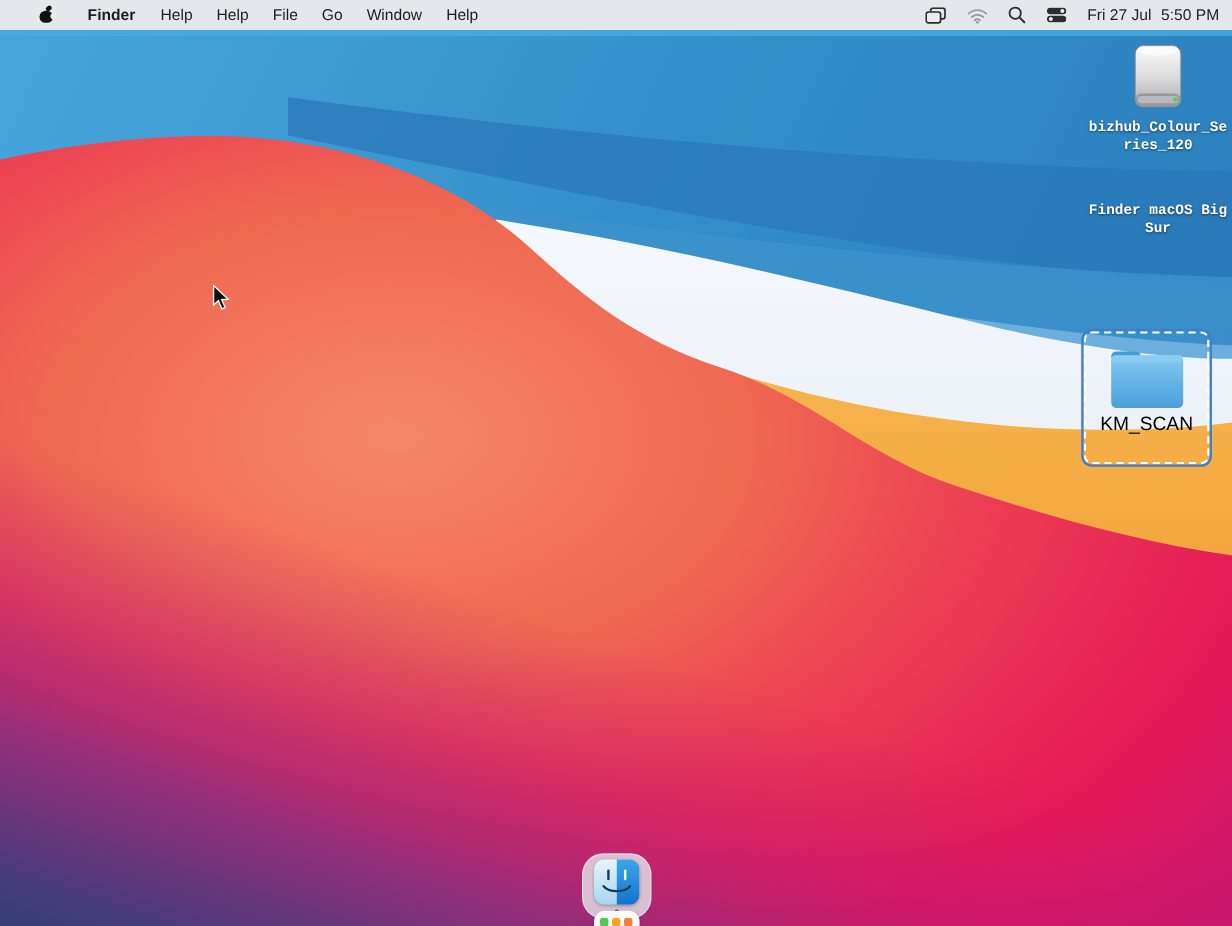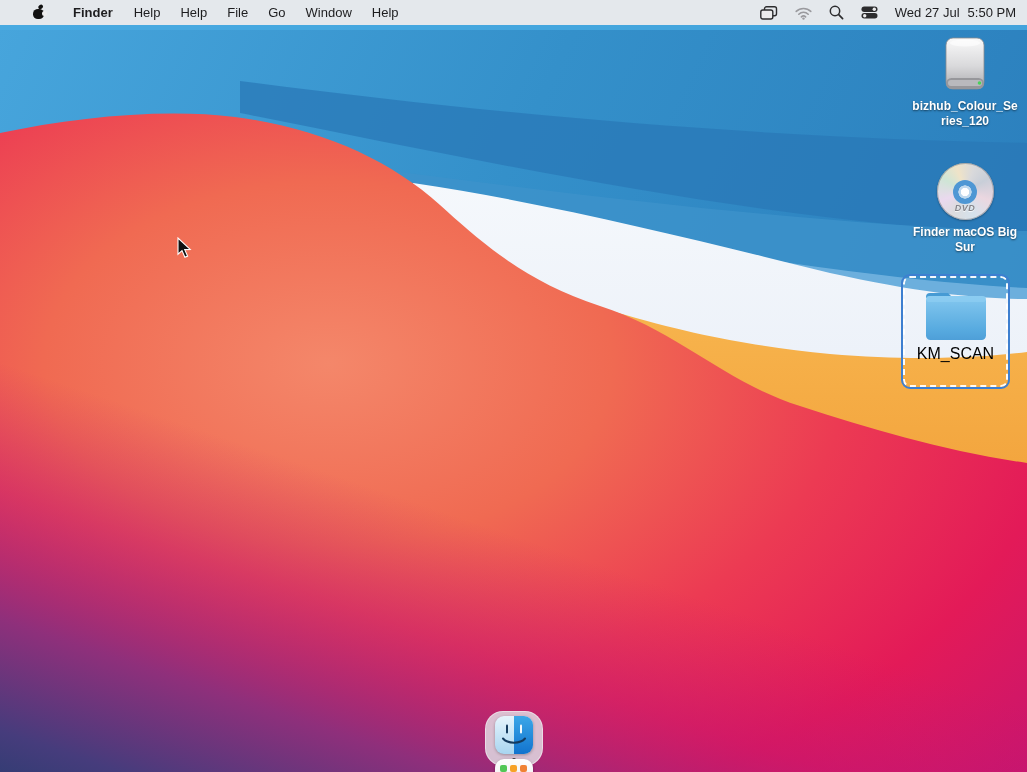--- a/index.html
+++ b/index.html
@@ -21,21 +21,21 @@
     background:rgba(236,236,237,1); border-radius:50%; }
   .apple-logo .leaf { position:absolute; left:7px; top:0px; width:5px; height:3.5px;
     background:#111; border-radius:60% 60% 60% 60%; transform:rotate(-38deg); }
   .menu-item { padding:0 10px; height:100%; display:flex; align-items:center; cursor:default; }
   .menu-item.active-app { font-weight:bold; padding:0 11px; }
   .menubar-right { margin-left:auto; display:flex; align-items:center; gap:17px; padding-right:11px; height:100%; }
   .status-icon { display:flex; align-items:center; }
   .clock { display:flex; gap:8px; white-space:nowrap; color:#1d1d1f; }
 
   
-  .desk-icon { position:absolute; width:122px; display:flex; flex-direction:column; align-items:center; cursor:default; }
+  .desk-icon { position:absolute; width:122px; display:flex; flex-direction:column; align-items:center; cursor:default;font-family:Liberation Mono, monospace; }
   .desk-icon .label { margin-top:5px; text-align:center; font-size:12px; font-weight:bold; color:#fff;
     line-height:14.5px; text-shadow:0 1px 2px rgba(0,0,0,0.55); }
   #desk-drive { top:36px; right:1px; }
   #desk-dvd { top:163px; right:1px; }
   .selection-box { position:absolute; top:276px; right:19px; width:105px; height:111px;
     border:2px dashed rgba(255,255,255,0.95); outline:2px solid #3D7FD0; border-radius:7px;
     display:flex; flex-direction:column; align-items:center; padding-top:9px; }
   .dvd-disc { width:57px; height:57px; border-radius:50%; position:relative;
     background:conic-gradient(from 210deg,#DCDCDE,#EAD9EE 40deg,#CFE5D6 90deg,#EFE3C8 130deg,#D9D9DB 170deg,#C8CED8 210deg,#EBD7E0 260deg,#D5E2EC 310deg,#DCDCDE);
     box-shadow:0 1px 2px rgba(0,0,0,0.35), inset 0 0 0 1px rgba(120,120,125,0.5); }
@@ -194,21 +194,21 @@
     </span>
     <span class="status-icon">
       <svg width="17" height="13" viewBox="0 0 17 13">
         <rect x="0.5" y="0.5" width="16" height="5.4" rx="2.7" fill="#2C2C2E"></rect>
         <circle cx="13.3" cy="3.2" r="1.7" fill="#ECECED"></circle>
         <rect x="0.5" y="7.1" width="16" height="5.4" rx="2.7" fill="#2C2C2E"></rect>
         <circle cx="3.7" cy="9.8" r="1.7" fill="#ECECED"></circle>
       </svg>
     </span>
     <span class="clock">
-      <span>Wed 27 Jul</span>
+      <span>Fri 27 Jul</span>
       <span>5:50 PM</span>
     </span>
   </div>
 </div>
 
 <div class="desk-icon" id="desk-drive">
   <svg width="48" height="58" viewBox="0 0 48 58">
     <defs>
       <linearGradient id="drv" x1="0" y1="0" x2="0" y2="1">
         <stop offset="0" stop-color="#FAFAFA"></stop>
@@ -222,24 +222,20 @@
     <ellipse cx="24" cy="7" rx="15" ry="3.5" fill="#FFFFFF" opacity="0.6"></ellipse>
     <circle cx="38.5" cy="47" r="1.8" fill="#49D15A"></circle>
   </svg>
   <div class="label">
     <div>bizhub_Colour_Se</div>
     <div>ries_120</div>
   </div>
 </div>
 
 <div class="desk-icon" id="desk-dvd">
-  <div class="dvd-disc">
-    <span class="hub"></span>
-    <span class="dvd-text">DVD</span>
-  </div>
   <div class="label">
     <div>Finder macOS Big</div>
     <div>Sur</div>
   </div>
 </div>
 
 <div class="selection-box">
   <svg width="76" height="58" viewBox="0 0 76 58">
     <defs>
       <linearGradient id="fold" x1="0" y1="0" x2="0" y2="1">

